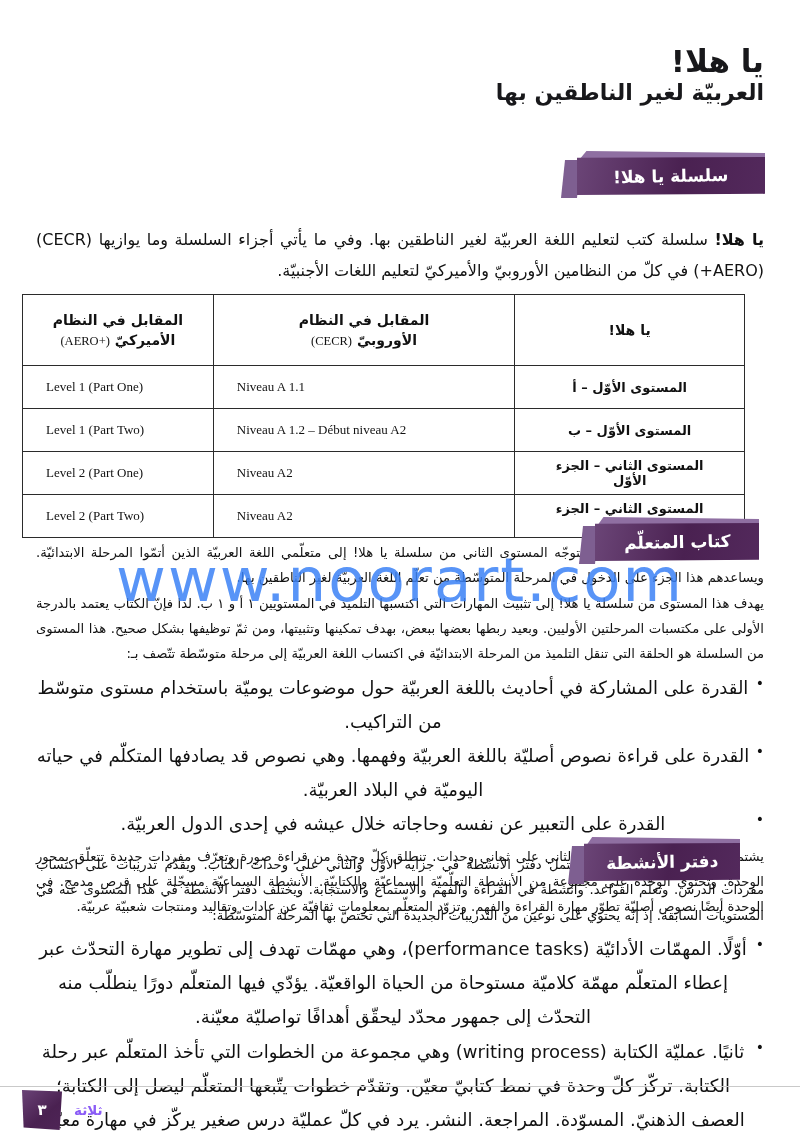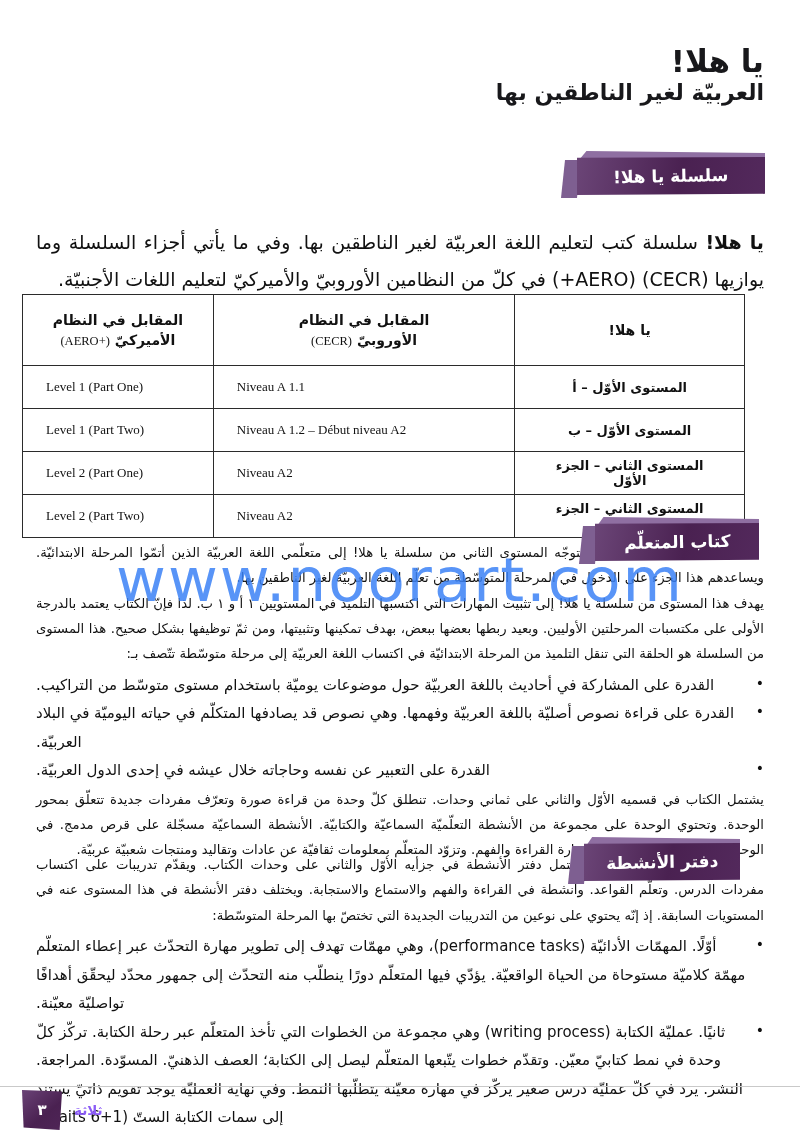--- a/index.html
+++ b/index.html
@@ -136,21 +136,21 @@
     width: 160px;
     z-index: 8;
   }
 
   
   .para {
     position: absolute;
     text-align: justify;
     direction: rtl;
     font-family: "DejaVu Sans", "Liberation Sans", sans-serif;
-    font-size: 19px;
+    font-size: 16px;
     line-height: 1.95;
     color: #111;
   }
   .para b { font-weight: 700; }
 
   #intro-para {
     top: 224px;
     right: 36px;
     left: 36px;
     width: 728px;
@@ -223,22 +223,22 @@
 
   .bullets {
     list-style: none;
     margin: 4px 0 2px 0;
     padding: 0;
     direction: rtl;
   }
   .bullets li {
     position: relative;
     padding-right: 14px;
-    text-align: left;
-    font-size: 15px;
+    text-align: center;
+    font-size: 18px;
     line-height: 1.9;
   }
   .bullets li::before {
     content: "\2022";
     position: absolute;
     right: 0;
     top: -1px;
     font-size: 14px;
     color: #111;
   }

